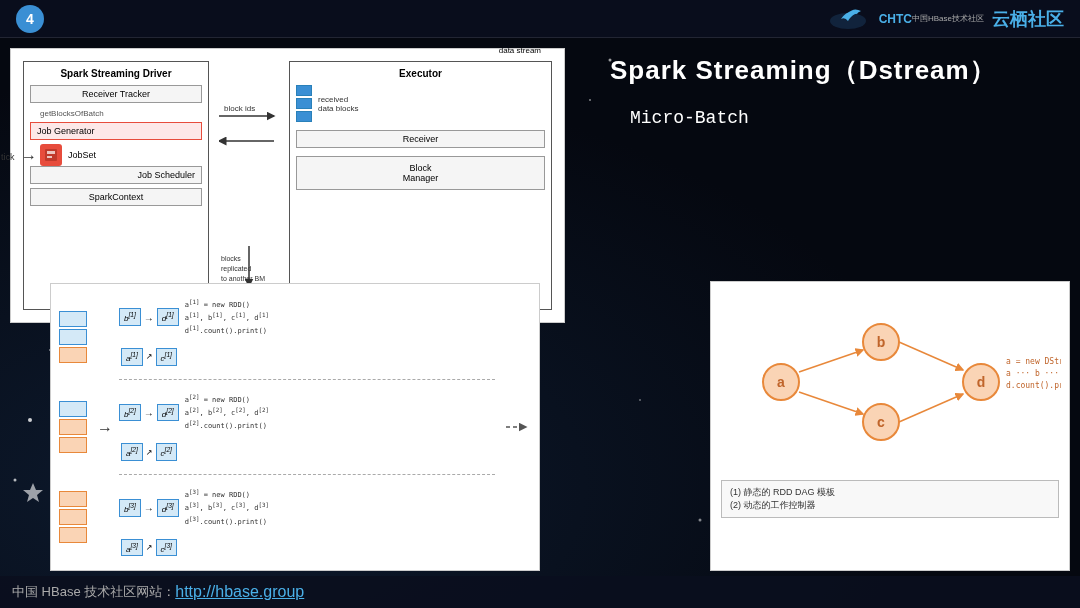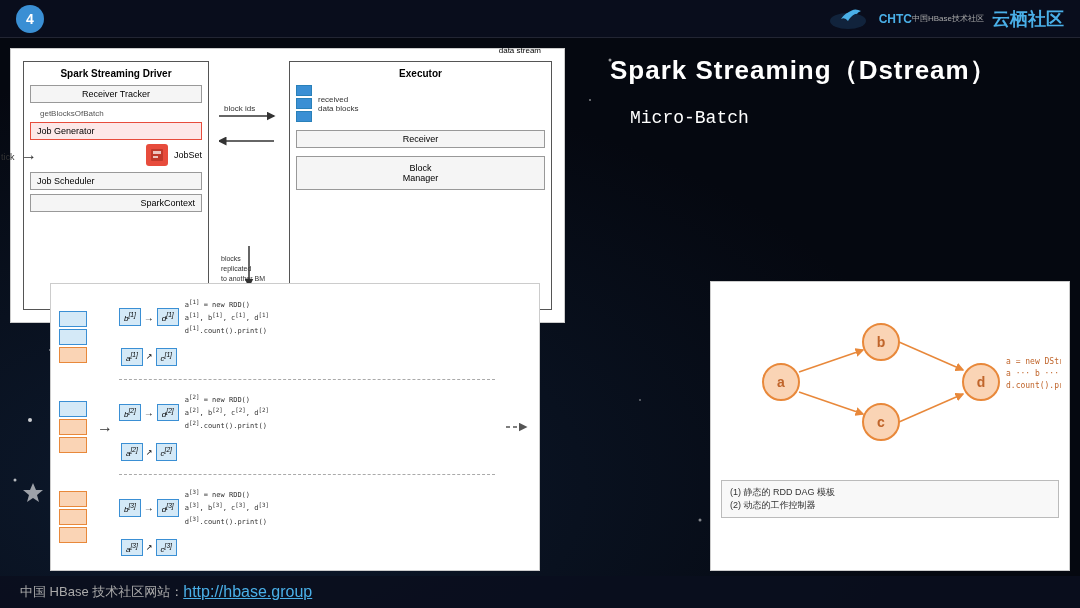--- a/index.html
+++ b/index.html
@@ -70,21 +70,21 @@
     }
 
     
     .footer {
       position: absolute;
       bottom: 0; left: 0; right: 0;
       height: 32px;
       background: rgba(10,14,30,0.9);
       display: flex;
       align-items: center;
-      padding: 0 20px;
+      padding: 0 12px;
       z-index: 10;
     }
     .footer-text {
       color: #aaa;
       font-size: 13px;
     }
     .footer-link {
       color: #4ab0e8;
       text-decoration: underline;
     }
@@ -201,36 +201,36 @@
 
         <div style="width:186px; border:1.5px solid #555; padding:6px; position:relative; flex-shrink:0;">
           <div style="font-size:10px; font-weight:bold; text-align:center; margin-bottom:6px;">Spark Streaming Driver</div>
 
           <div style="border:1px solid #999; padding:3px 6px; font-size:9px; text-align:center; margin-bottom:6px; background:#f5f5f5;">Receiver Tracker</div>
 
           <div style="font-size:8px; color:#555; margin-bottom:4px; margin-left:10px;">getBlocksOfBatch</div>
 
           <div style="border:1.5px solid #e74c3c; padding:3px 6px; font-size:9px; text-align:left; margin-bottom:4px; background:#fde8e8;">Job Generator</div>
 
-          <div style="display:flex; align-items:center; justify-content:flex-end; gap:6px; margin-bottom:6px; margin-left:10px;">
+          <div style="display:flex; align-items:center; justify-content:flex-start; gap:6px; margin-left:10px;">
             <div style="width:22px;height:22px;background:#e74c3c;border-radius:3px;display:flex;align-items:center;justify-content:center;">
               <svg width="14" height="14" viewBox="0 0 14 14">
                   <rect x="1" y="1" width="12" height="12" rx="1" fill="#c0392b"></rect>
                   <rect x="3" y="3" width="8" height="3" fill="white" opacity="0.7"></rect>
                   <rect x="3" y="8" width="5" height="2" fill="white" opacity="0.7"></rect>
                 </svg>
             </div>
             <span style="font-size:9px;">JobSet</span>
           </div>
 
-          <div style="border:1px solid #999; padding:3px 6px; font-size:9px; text-align:left; margin-bottom:4px; background:#f5f5f5;">Job Scheduler</div>
+          <div style="border:1px solid #999; padding:3px 6px; font-size:9px; text-align:right; margin-bottom:4px; background:#f5f5f5;">Job Scheduler</div>
 
           <div style="font-size:8px; color:#555; margin-bottom:4px; margin-left:10px;"></div>
 
-          <div style="border:1px solid #999; padding:3px 6px; font-size:9px; text-align:right; background:#f5f5f5;">SparkContext</div>
+          <div style="border:1px solid #999; padding:3px 6px; font-size:9px; text-align:center; background:#f5f5f5;">SparkContext</div>
 
           <div style="position:absolute; bottom:-18px; left:0; right:0; text-align:center; font-size:10px; font-weight:bold;">Spark Driver</div>
         </div>
 
         <div style="width:60px; position:relative; flex-shrink:0; padding-top:25px;">
           
           <svg width="60" height="240" viewBox="0 0 60 240">
 
             <line x1="0" y1="30" x2="55" y2="30" stroke="#333" stroke-width="1.5" marker-end="url(#arr)"></line>
             <text x="5" y="25" font-size="8" fill="#333">block ids</text>

